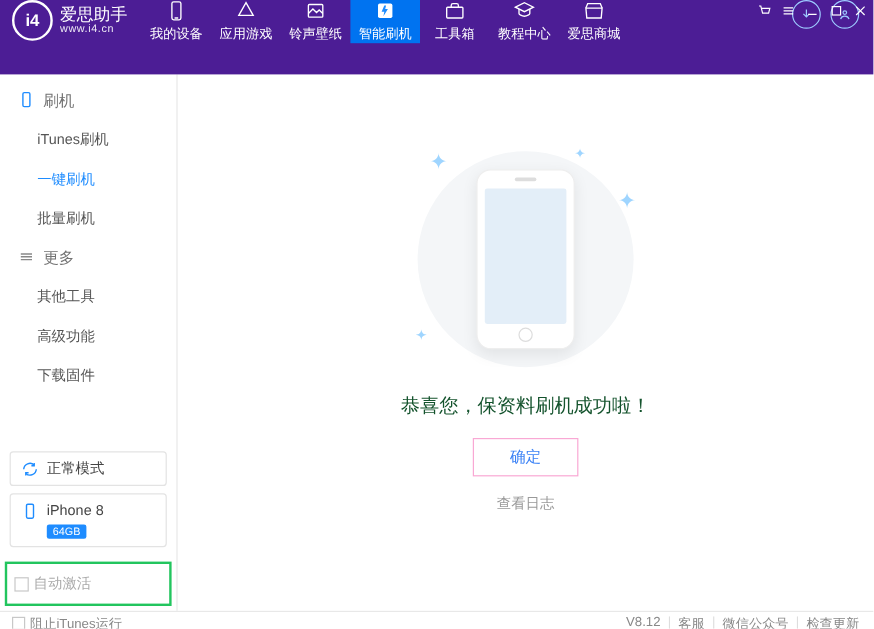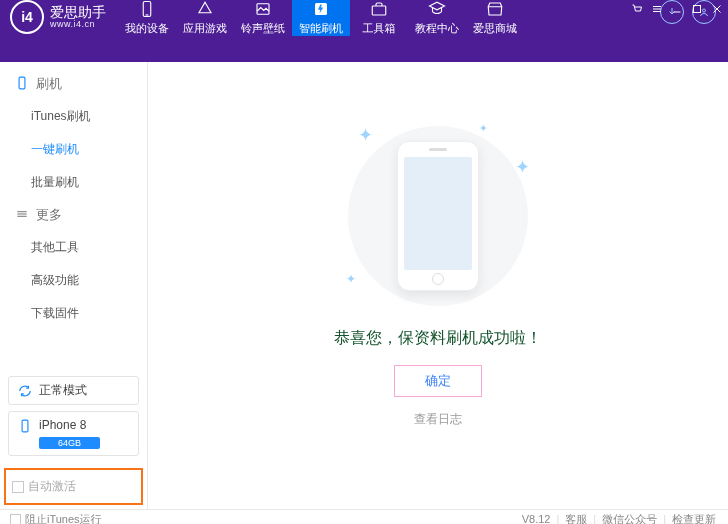--- a/index.html
+++ b/index.html
@@ -30,23 +30,23 @@
   .sb-group .gicon { width: 16px; height: 16px; margin-right: 6px; display:flex;align-items:center;justify-content:center; }
   .sb-item { padding: 8px 10px 8px 31px; font-size: 12px; color: #555; cursor: pointer; }
   .sb-item.active { color: #1e8cff; }
 
   .sb-bottom { padding: 6px 8px; }
   .mode-row { display: flex; align-items: flex-end; border:1px solid #e3e3e3; border-radius: 3px; padding: 5px 8px; margin-bottom:6px; cursor:pointer; }
   .mode-icon { width:16px;height:16px;display:flex;align-items:center;justify-content:center;margin-right:6px; }
   .device-row { border:1px solid #e3e3e3; border-radius:3px; padding:6px 8px; }
   .device-row .dtop{display:flex;align-items:flex-start;}
   .device-row .dname{font-weight:500;color:#444;}
-  .badge{display:inline-block;background:#1e8cff;color:#fff;font-size:9px;padding:1px 19px;border-radius:2px;margin-top:3px;margin-left:22px;text-align:center;}
-
-  .red-box { margin: 6px 4px 4px 4px; border: 2px solid #f97316; padding: 8px 6px; display:flex; gap:14px;align-items:flex-end; }
+  .badge{display:inline-block;background:#1e8cff;color:#fff;font-size:9px;padding:1px 5px;border-radius:2px;margin-top:3px;margin-left:22px;text-align:center;}
+
+  .red-box { margin: 6px 4px 4px 4px; border: 2px solid #22c55e; padding: 8px 6px; display:flex; gap:14px;align-items:flex-end; }
   .chk { display:flex; align-items:center; gap:4px; color:#aaa; font-size:12px; cursor:pointer; }
   .chk .box { width:12px;height:12px;border:1px solid #c8c8c8; }
 
   .main { flex:1; display:flex; flex-direction:column; align-items:center; padding-top: 54px; }
   .illus { width: 220px; height: 200px; position:relative; display:flex; align-items:center; justify-content:center; }
   .big-circle{ width:180px;height:180px;border-radius:50%;background:#f4f6f8;position:absolute; }
   .phone{ width:82px;height:150px;background:#fff;border-radius:12px;position:relative;z-index:2;box-shadow:0 4px 12px rgba(0,0,0,0.08);border:1px solid #eee; }
   .phone::before{content:"";position:absolute;top:6px;left:50%;transform:translateX(-50%);width:18px;height:3px;border-radius:3px;background:#ddd;}
   .phone::after{content:"";position:absolute;bottom:5px;left:50%;transform:translateX(-50%);width:10px;height:10px;border-radius:50%;border:1px solid #ddd;}
   .screen{position:absolute;top:15px;left:6px;right:6px;bottom:20px;background:#e3eef8;border-radius:2px;}

